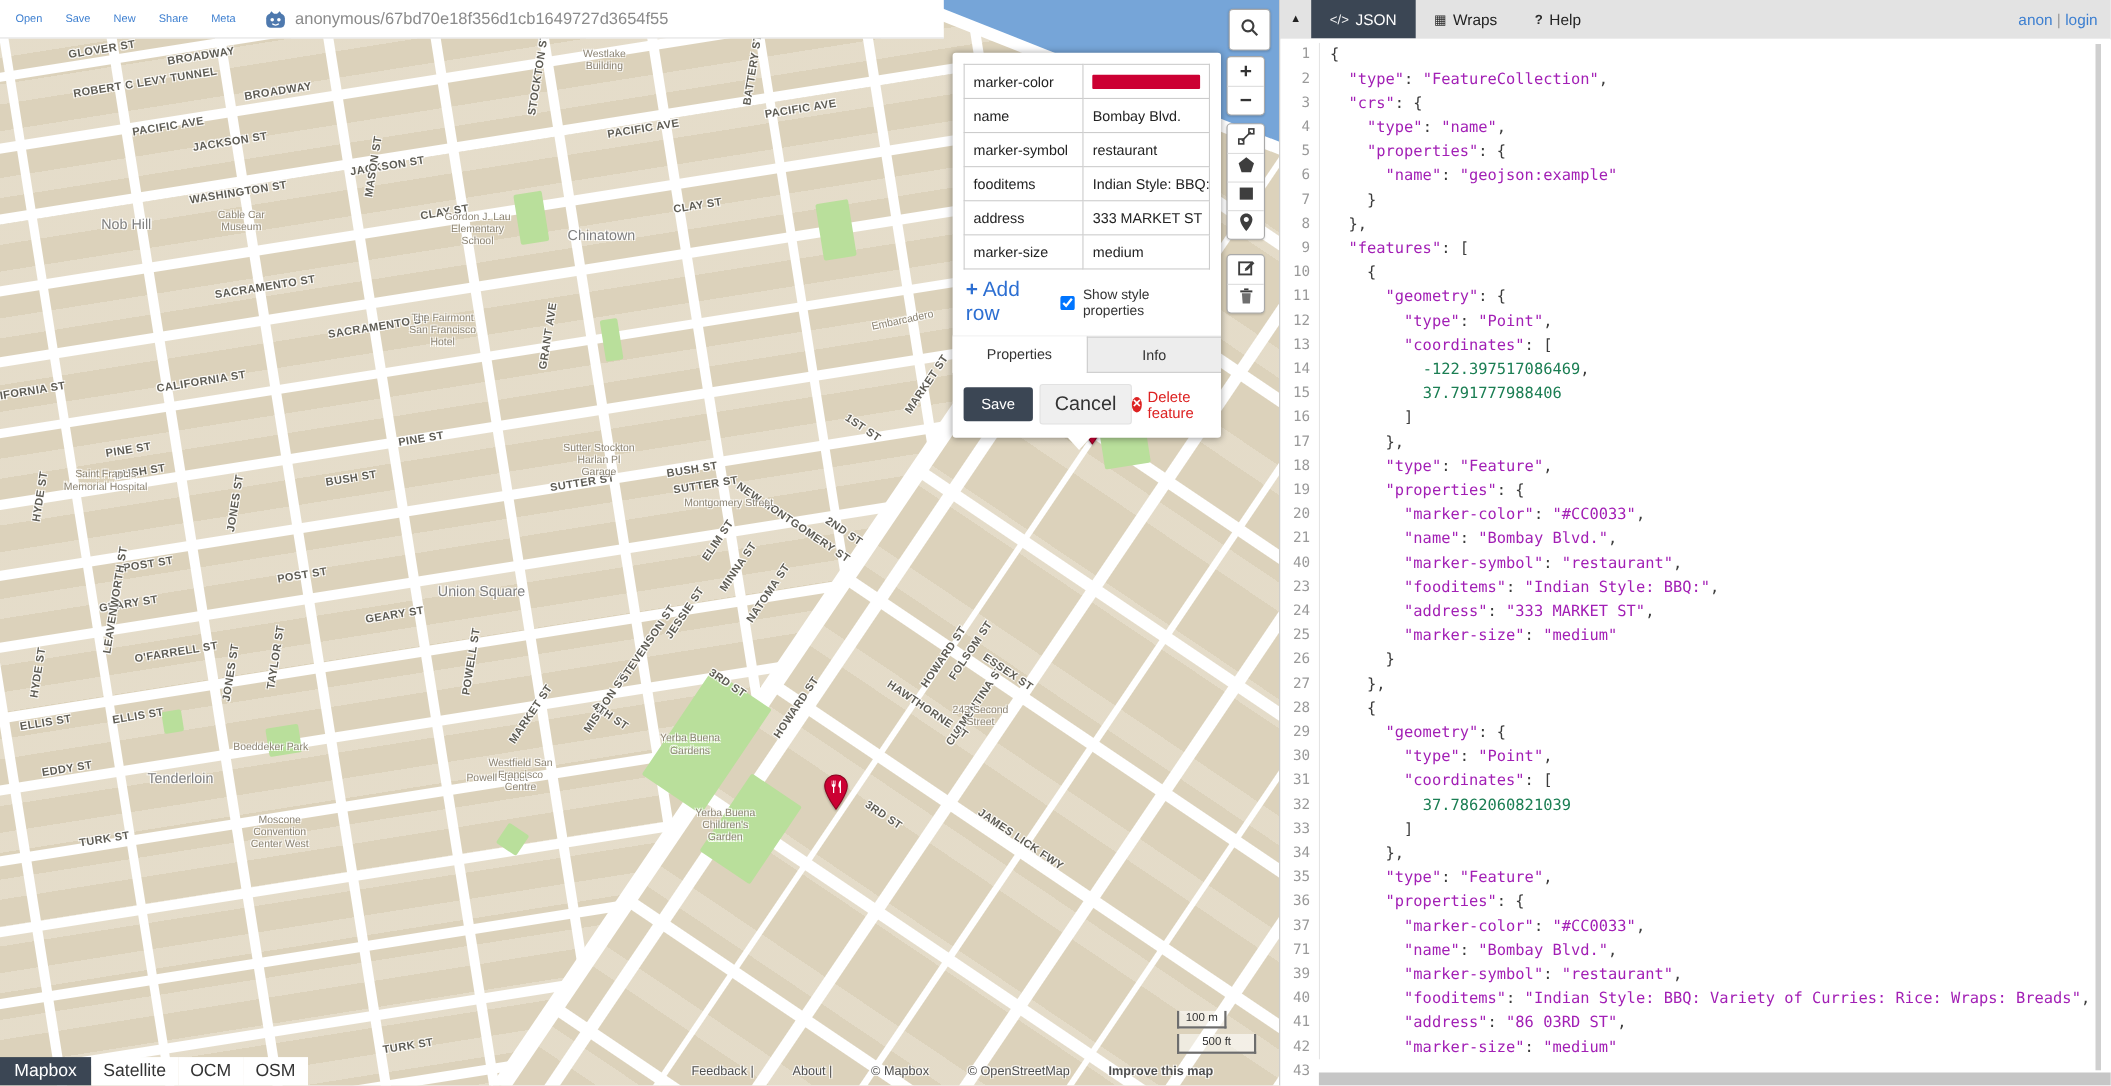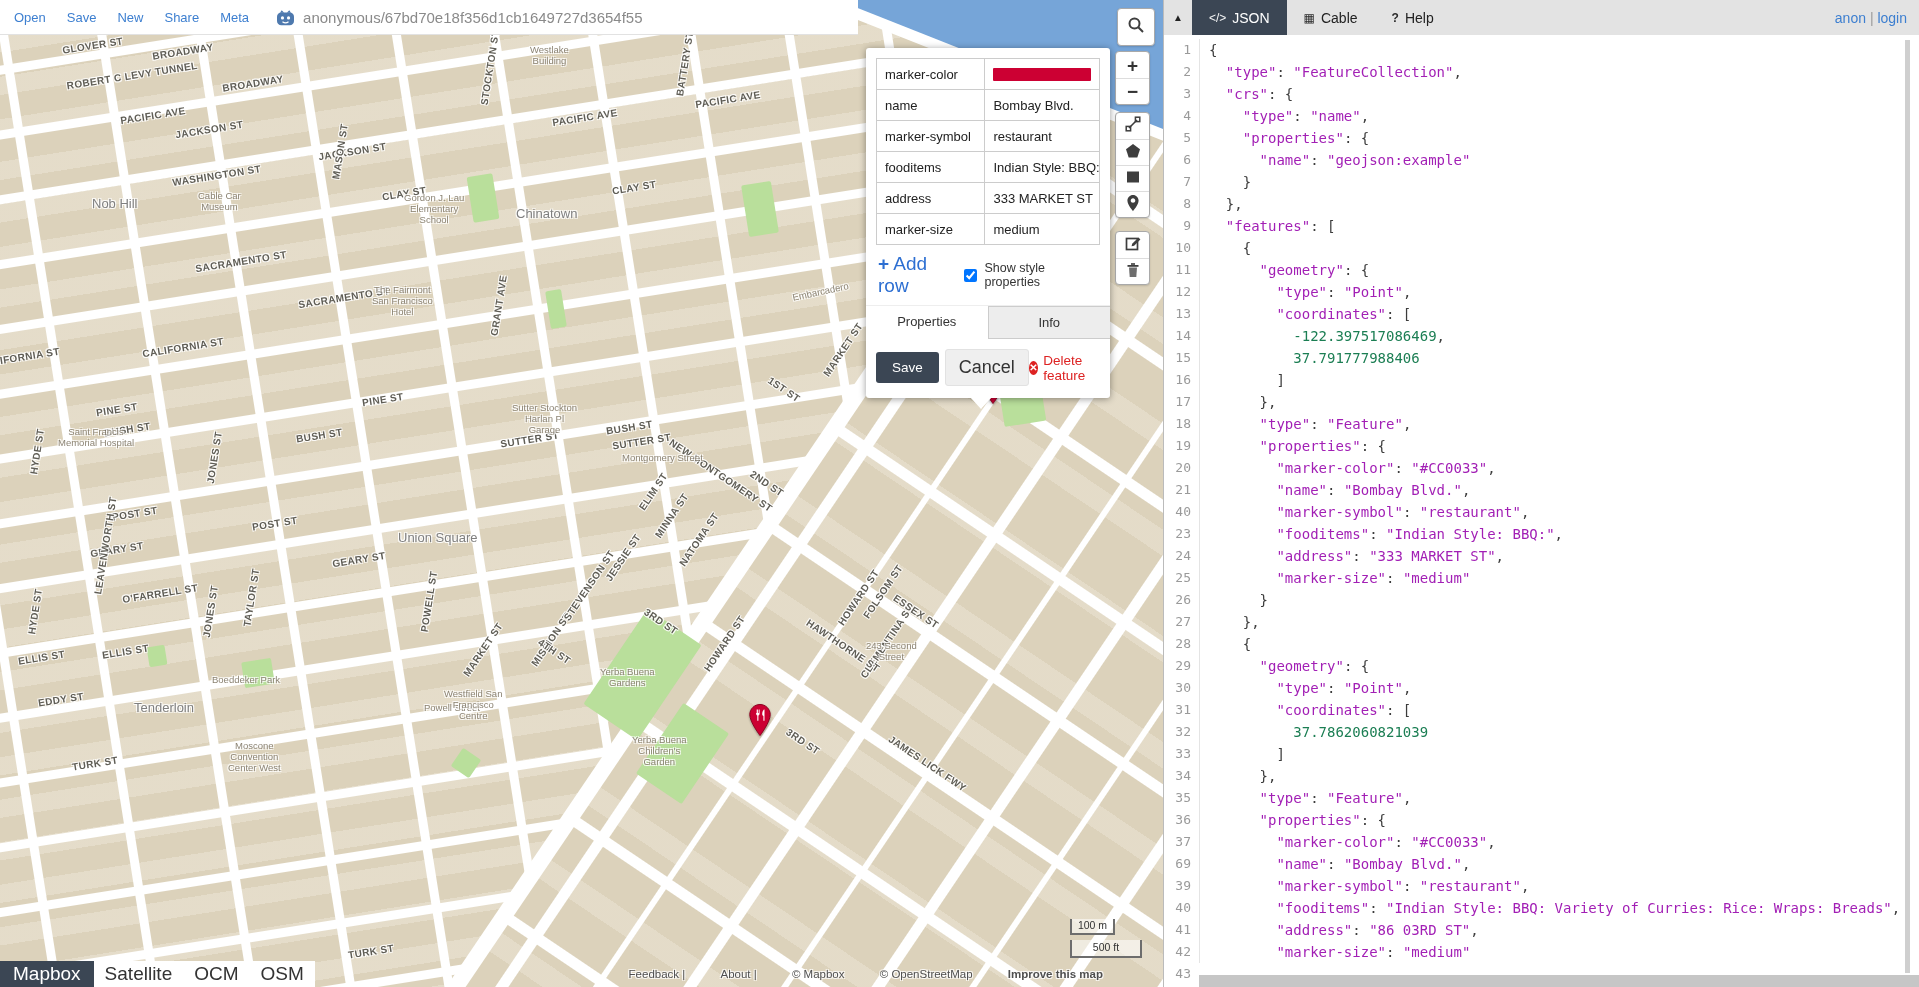--- a/index.html
+++ b/index.html
@@ -30,21 +30,21 @@
   .lbl{position:absolute;white-space:pre-line;pointer-events:none;
     text-shadow:-1px -1px 0 rgba(255,255,255,.85),1px -1px 0 rgba(255,255,255,.85),-1px 1px 0 rgba(255,255,255,.85),1px 1px 0 rgba(255,255,255,.85);}
   .lbl-s{font-size:10px;font-weight:bold;letter-spacing:.4px;color:#5f5d55;}
   .lbl-p{font-size:9.5px;color:#8c8474;text-align:center;line-height:11px;}
   .lbl-a{font-size:13px;color:#7f7f7f;}
 
   .map-marker{position:absolute;width:26px;height:34px;transform:translate(-50%,-100%);filter:drop-shadow(0 1px 1px rgba(0,0,0,.35));}
 
   
   #file-bar{position:absolute;left:0;top:0;width:858px;height:35px;background:#fff;border-bottom:1px solid #e2e2e2;display:flex;align-items:center;box-sizing:border-box;padding-left:14px;z-index:30;}
-  .menu-item{color:#3d7fd0;font-size:13px;margin-right:21px;cursor:pointer;text-decoration:none;}
+  .menu-item{color:#3d7fd0;font-size:10px;margin-right:21px;cursor:pointer;text-decoration:none;}
   #gh-icon{margin:0 8px 0 6px;display:inline-flex;}
   #filename{color:#8a8a8a;font-size:15px;}
 
   
   .ctl{position:absolute;background:#fff;border:1px solid #a9a9a9;border-radius:4px;box-shadow:0 1px 2px rgba(0,0,0,.15);z-index:25;}
   .ctl-btn{width:33px;height:26px;display:flex;align-items:center;justify-content:center;cursor:pointer;box-sizing:border-box;}
   .ctl-btn + .ctl-btn{border-top:1px solid #ddd;}
   .zoomglyph{font-size:19px;font-weight:bold;color:#333;line-height:1;}
   #search-box{left:1117px;top:8px;width:36px;height:36px;display:flex;align-items:center;justify-content:center;}
   #zoom-box{left:1115px;top:51px;}
@@ -52,21 +52,21 @@
   #edit-box{left:1115px;top:231px;}
 
   
   .scale-line{position:absolute;background:rgba(255,255,255,.55);border:2px solid #6d6d6d;border-top:none;box-sizing:border-box;color:#333;font-size:10.5px;text-align:center;line-height:13px;z-index:20;}
   #scale-m{left:1070px;top:919px;width:45px;height:16px;}
   #scale-ft{left:1070px;top:940px;width:72px;height:18px;line-height:15px;}
   #attribution{position:absolute;right:60px;bottom:7px;font-size:11.5px;color:#4f4f4f;z-index:20;
     text-shadow:-1px -1px 0 rgba(255,255,255,.8),1px -1px 0 rgba(255,255,255,.8),-1px 1px 0 rgba(255,255,255,.8),1px 1px 0 rgba(255,255,255,.8);}
   #attribution a{color:#4f4f4f;text-decoration:none;padding-left:32px;}
   #attr-improve{font-weight:bold;color:#383838;}
-  #layer-switcher{position:absolute;left:0;bottom:0;display:flex;z-index:26;font-size:19px;line-height:26px;height:26px;}
+  #layer-switcher{position:absolute;left:0;bottom:0;display:flex;z-index:26;font-size:16px;line-height:26px;height:26px;}
   .layer{padding:0 11px;background:#fff;color:#333;cursor:pointer;}
   .layer.active{background:#3b4654;color:#fff;padding:0 13px;}
 
   
   #popup{position:absolute;left:866px;top:48px;width:244px;background:#fff;border-radius:3px;box-shadow:0 1px 7px rgba(0,0,0,.4);z-index:28;box-sizing:border-box;padding:10px 10px 12px 10px;font-size:13px;color:#222;}
   #popup-tail{position:absolute;left:104px;bottom:-11px;width:0;height:0;border-left:11px solid transparent;border-right:11px solid transparent;border-top:12px solid #fff;}
   #prop-table{width:100%;border-collapse:collapse;table-layout:fixed;}
   #prop-table td{border:1px solid #ccc;padding:7px 8px;height:16px;overflow:hidden;white-space:nowrap;}
   #prop-table td.k{width:41%;}
   #swatch{width:100%;height:13px;border-radius:1px;}
@@ -399,21 +399,21 @@
 
   <div id="panel">
     <div id="panel-bar">
       <span id="collapse-arrow">▲</span>
       <div class="panel-tab active">
         <span class="tab-icon">&lt;/&gt;</span>
         <span>JSON</span>
       </div>
       <div class="panel-tab">
         <span class="tab-icon">▦</span>
-        <span>Cable</span>
+        <span>Wraps</span>
       </div>
       <div class="panel-tab">
         <span class="tab-icon" style="font-weight:bold;">?</span>
         <span>Help</span>
       </div>
       <span id="auth">
         <a>anon</a>
         <span>|</span>
         <a>login</a>
       </span>
@@ -450,21 +450,21 @@
           <div>28</div>
           <div>29</div>
           <div>30</div>
           <div>31</div>
           <div>32</div>
           <div>33</div>
           <div>34</div>
           <div>35</div>
           <div>36</div>
           <div>37</div>
-          <div>69</div>
+          <div>71</div>
           <div>39</div>
           <div>40</div>
           <div>41</div>
           <div>42</div>
           <div>43</div>
         </div>
       <div id="code">
           <div class="cm-line">{</div>
           <div class="cm-line">  <span class="tok-str">"type"</span>: <span class="tok-str">"FeatureCollection"</span>,</div>
           <div class="cm-line">  <span class="tok-str">"crs"</span>: {</div>

